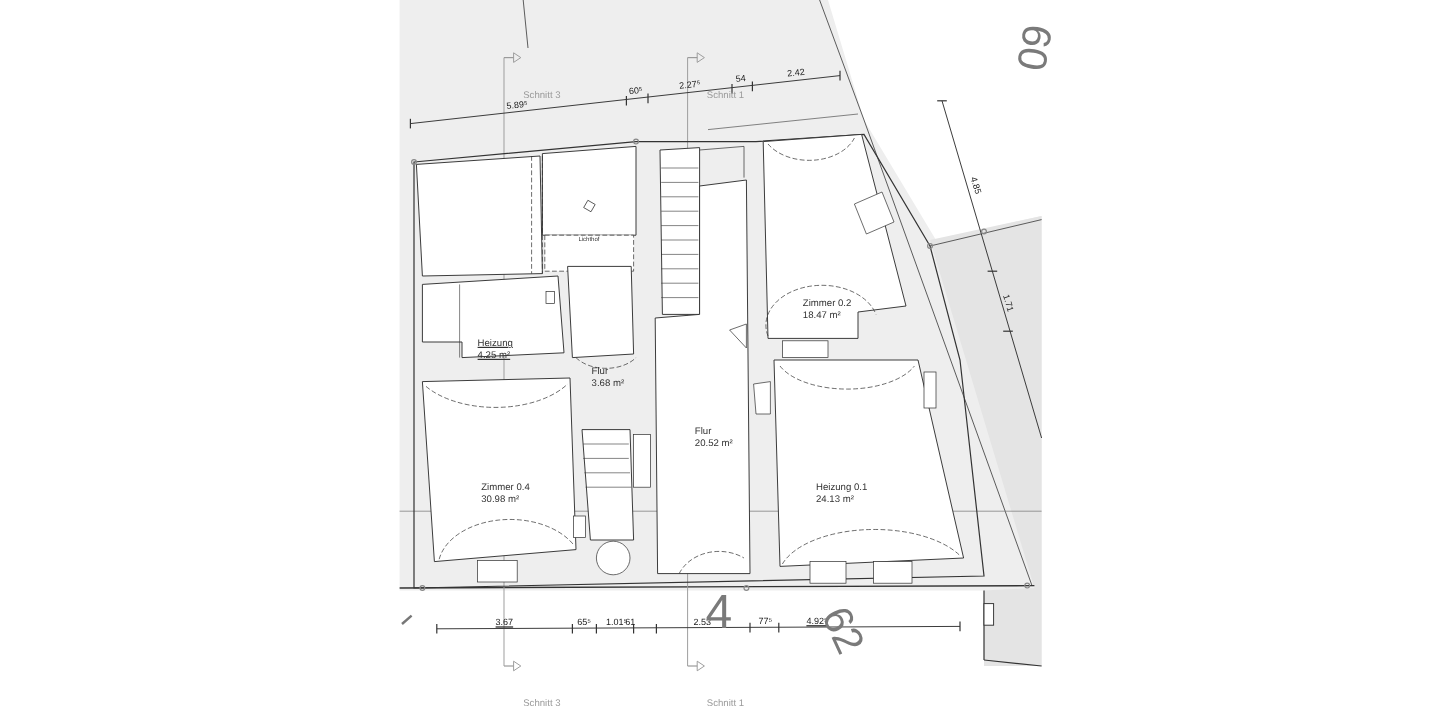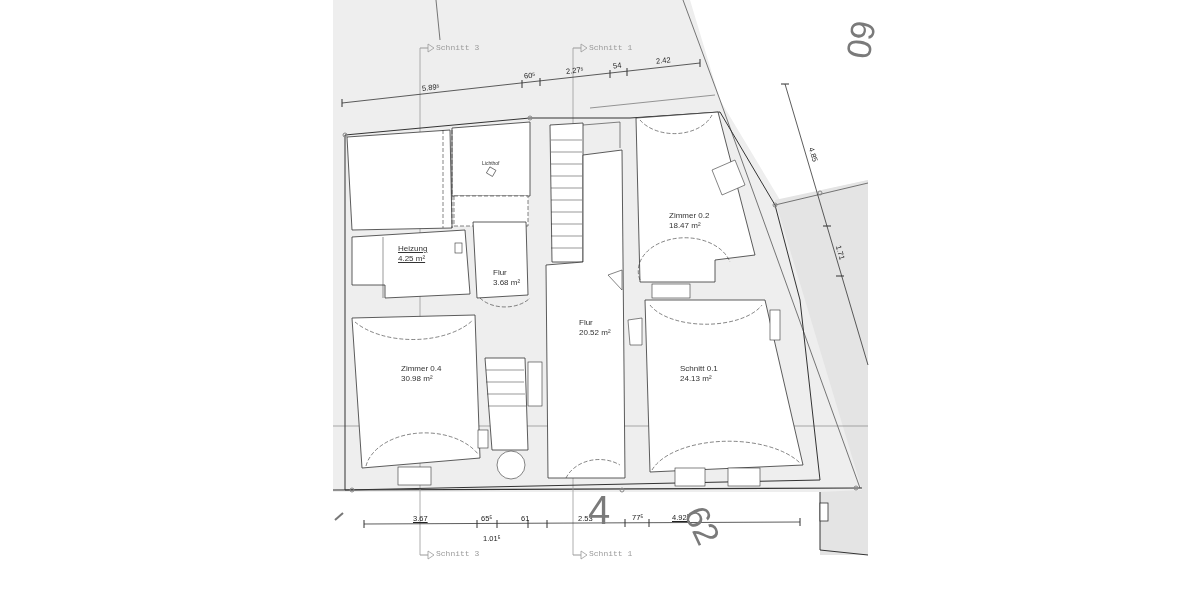--- a/index.html
+++ b/index.html
@@ -1,20 +1,20 @@
 <!DOCTYPE html>
 <html><head>
 <meta charset="utf-8">
 <style>
   html, body { margin:0; padding:0; background:#ffffff; }
   body { width:1200px; height:600px; position:relative; overflow:hidden; font-family:"Liberation Sans", sans-serif; }
   #plan { position:absolute; left:0; top:0; width:1200px; height:600px; }
-  .lbl { position:absolute; font-family:"Liberation Sans", sans-serif; color:#333; font-size:8px; line-height:10px; white-space:nowrap; }
+  .lbl { position:absolute; font-family:"Liberation Sans", sans-serif; color:#333; font-size:8px; line-height:10px; white-space:nowrap;margin-top:37px; }
   .dim { position:absolute; font-size:7.5px; color:#222; font-family:"Liberation Sans", sans-serif; white-space:nowrap; }
-  .cut { position:absolute; font-size:8px; color:#9a9a9a; font-family:Liberation Mono, monospace; white-space:nowrap; }
+  .cut { position:absolute; font-size:8px; color:#9a9a9a; font-family:Liberation Sans, sans-serif; white-space:nowrap;margin-top:32px; }
   .big { position:absolute; color:#7a7a7a; font-family:"Liberation Sans", sans-serif; white-space:nowrap; }
 </style>
 </head>
 <body>
 
 <div id="plan">
   <svg width="1200" height="600" viewBox="0 0 1200 600">
 
     <polygon points="333,0 690,0 720,100 780,200 868,180 868,555 820,555 820,492 333,492" fill="#eeeeee" stroke="none"></polygon>
     <polygon points="775,200 868,180 868,555 820,555 820,492 862,490" fill="#e4e4e4" stroke="none"></polygon>
@@ -145,21 +145,21 @@
   
   <span class="dim" style="left:422px;top:83px;transform:rotate(-6deg);">5.89⁵</span>
   <span class="dim" style="left:524px;top:71px;transform:rotate(-6deg);">60⁵</span>
   <span class="dim" style="left:566px;top:66px;transform:rotate(-6deg);">2.27⁵</span>
   <span class="dim" style="left:613px;top:61px;transform:rotate(-6deg);">54</span>
   <span class="dim" style="left:656px;top:56px;transform:rotate(-6deg);">2.42</span>
 
   
   <span class="dim" style="left:413px;top:514px;text-decoration:underline;">3.67</span>
   <span class="dim" style="left:481px;top:514px;">65⁵</span>
-  <span class="dim" style="left:483px;top:514px;margin-top:20px;">1.01⁵</span>
+  <span class="dim" style="left:505px;top:514px;">1.01⁵</span>
   <span class="dim" style="left:521px;top:514px;">61</span>
   <span class="dim" style="left:578px;top:514px;">2.53</span>
   <span class="dim" style="left:632px;top:513px;">77⁵</span>
   <span class="dim" style="left:672px;top:513px;text-decoration:underline;">4.92⁵</span>
 
   
   <span class="dim" style="left:806px;top:150px;transform:rotate(73deg);">4.85</span>
   <span class="dim" style="left:833px;top:248px;transform:rotate(73deg);">1.71</span>
 
   
@@ -182,19 +182,19 @@
   </div>
   <div class="lbl" style="left:669px;top:211px;">
     <div>Zimmer 0.2</div>
     <div>18.47 m²</div>
   </div>
   <div class="lbl" style="left:401px;top:364px;">
     <div>Zimmer 0.4</div>
     <div>30.98 m²</div>
   </div>
   <div class="lbl" style="left:680px;top:364px;">
-    <div>Schnitt 0.1</div>
+    <div>Heizung 0.1</div>
     <div>24.13 m²</div>
   </div>
   <div class="lbl" style="left:482px;top:158px;font-size:5px;">
     <div>Lichthof</div>
   </div>
 </div>
 
 </body></html>

